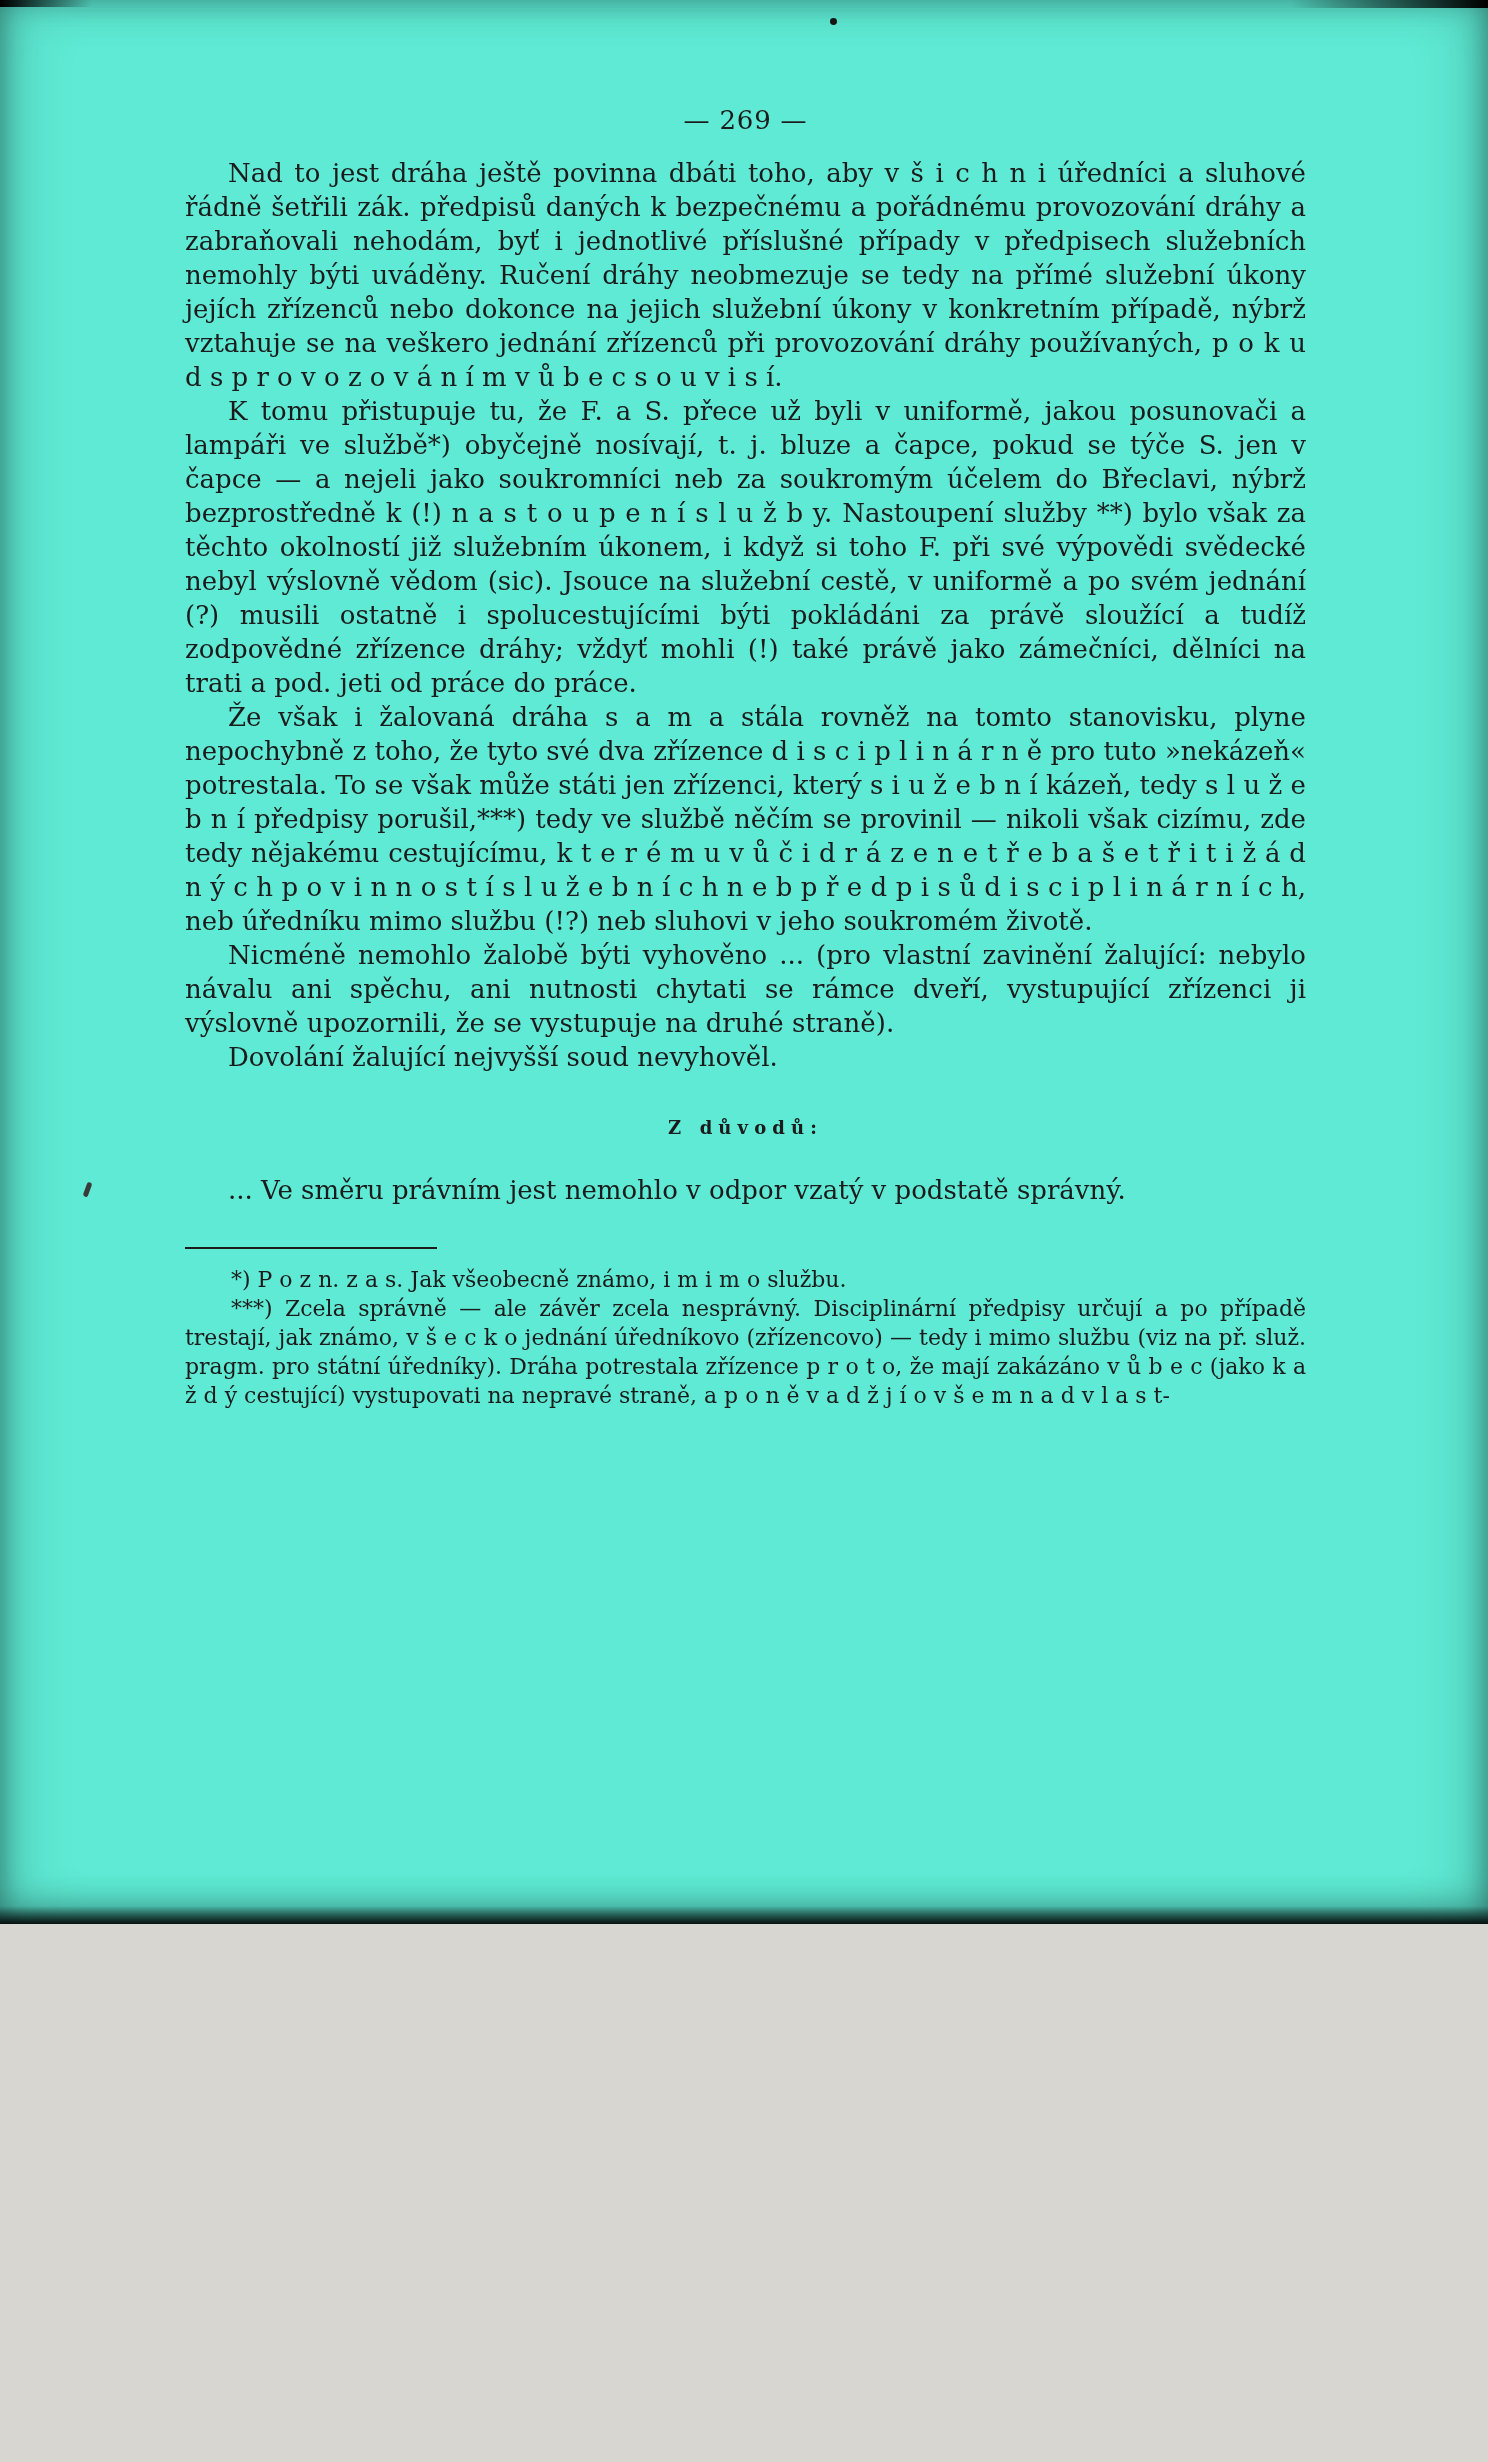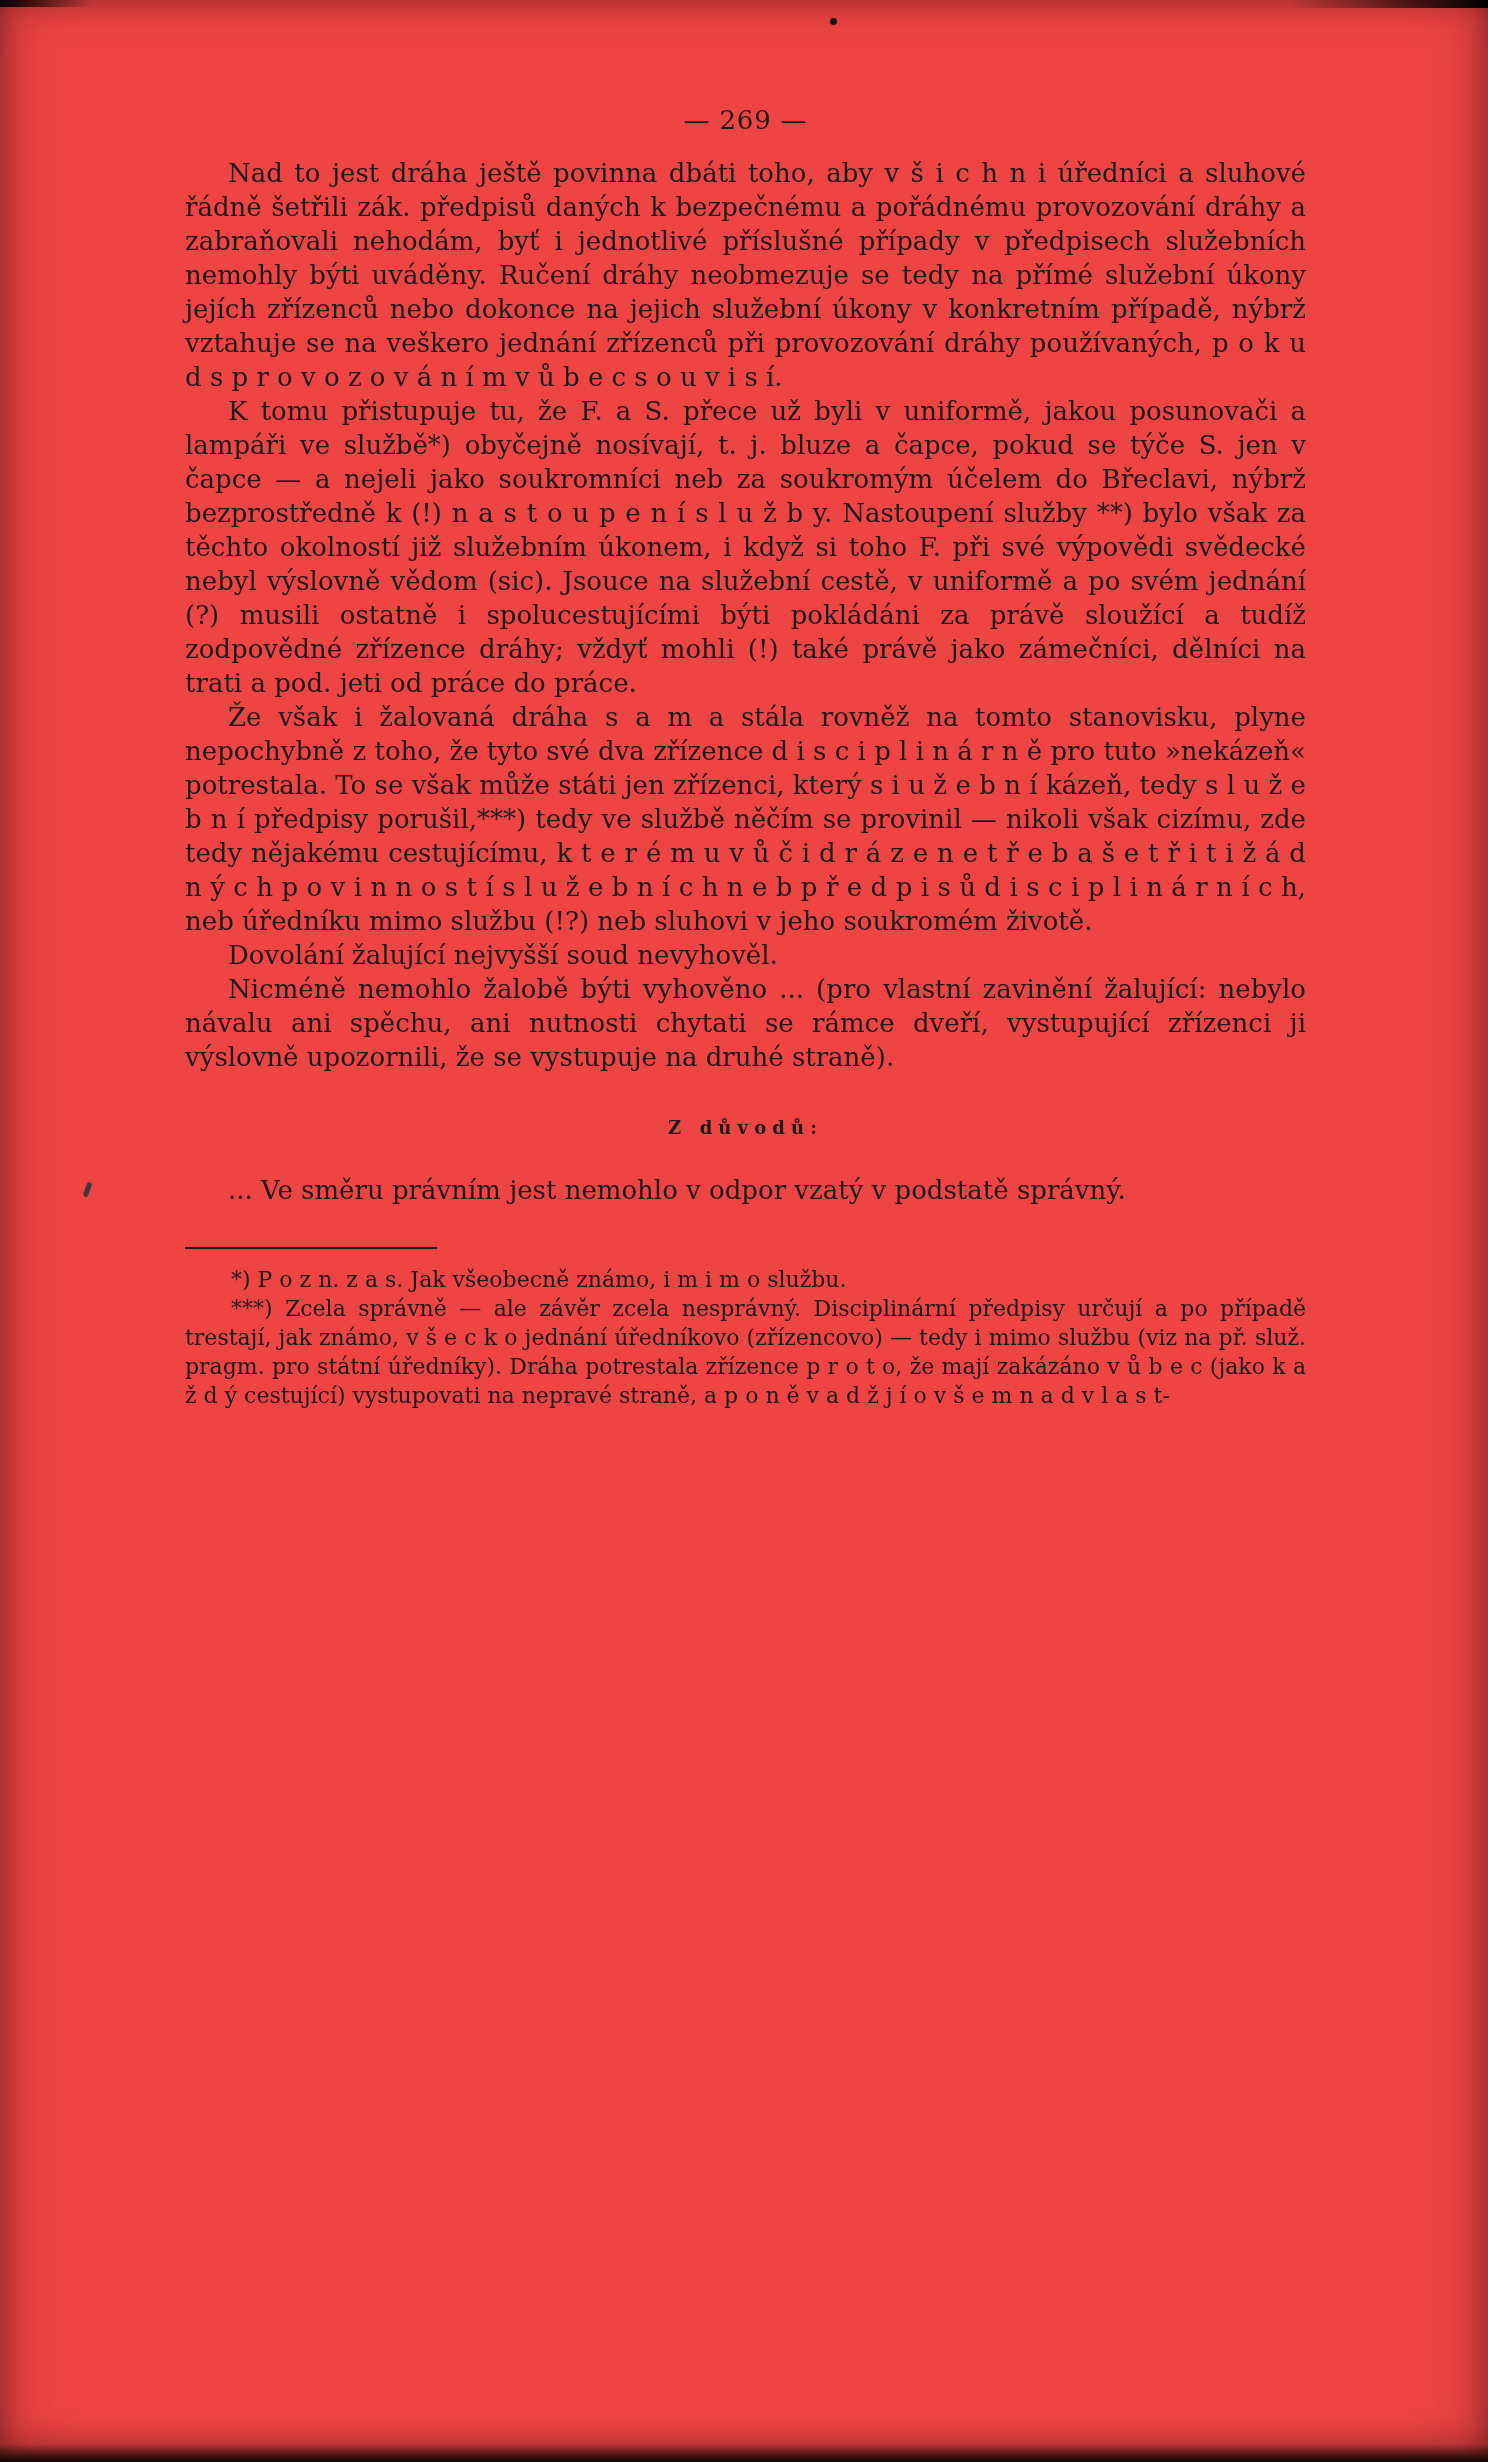--- a/index.html
+++ b/index.html
@@ -9,22 +9,22 @@
   }
   body {
     width: 1488px;
     height: 2462px;
     background: #d8d6d0;
     font-family: "DejaVu Serif", "Liberation Serif", serif;
   }
   .page {
     position: relative;
     width: 1488px;
-    height: 2462px;
-    background: #ef4444;
+    height: 1924px;
+    background: #5eead4;
     color: #1b1b1b;
     overflow: hidden;
     box-shadow:
       inset 0 -15.3px 34px rgba(0,0,0,0.35),
       inset 0 7.6px 21.4px rgba(0,0,0,0.12),
       inset 26px 0 53px rgba(0,0,0,0.10),
       inset -26px 0 53px rgba(0,0,0,0.10);
   }
   
   .edge-top-left {
@@ -108,22 +108,22 @@
   <div class="speck-dot"></div>
   <div class="speck-mark"></div>
 
   <div class="content">
 
     <div class="page-number">— 269 —</div>
 
     <p class="body-par">Nad to jest dráha ještě povinna dbáti toho, aby v š i c h n i úředníci a sluhové řádně šetřili zák. předpisů daných k bezpečnému a pořádnému provozování dráhy a zabraňovali nehodám, byť i jednotlivé příslušné případy v předpisech služebních nemohly býti uváděny. Ručení dráhy neobmezuje se tedy na přímé služební úkony jejích zřízenců nebo dokonce na jejich služební úkony v konkretním případě, nýbrž vztahuje se na veškero jednání zřízenců při provozování dráhy používaných, p o k u d  s  p r o v o z o v á n í m  v ů b e c  s o u v i s í.</p>
     <p class="body-par">K tomu přistupuje tu, že F. a S. přece už byli v uniformě, jakou posunovači a lampáři ve službě*) obyčejně nosívají, t. j. bluze a čapce, pokud se týče S. jen v čapce — a nejeli jako soukromníci neb za soukromým účelem do Břeclavi, nýbrž bezprostředně k (!) n a s t o u p e n í  s l u ž b y. Nastoupení služby **) bylo však za těchto okolností již služebním úkonem, i když si toho F. při své výpovědi svědecké nebyl výslovně vědom (sic). Jsouce na služební cestě, v uniformě a po svém jednání (?) musili ostatně i spolucestujícími býti pokládáni za právě sloužící a tudíž zodpovědné zřízence dráhy; vždyť mohli (!) také právě jako zámečníci, dělníci na trati a pod. jeti od práce do práce.</p>
     <p class="body-par">Že však i žalovaná dráha s a m a stála rovněž na tomto stanovisku, plyne nepochybně z toho, že tyto své dva zřízence d i s c i p l i n á r n ě pro tuto »nekázeň« potrestala. To se však může státi jen zřízenci, který s i u ž e b n í kázeň, tedy s l u ž e b n í předpisy porušil,***) tedy ve službě něčím se provinil — nikoli však cizímu, zde tedy nějakému cestujícímu, k t e r é m u  v ů č i  d r á z e  n e t ř e b a  š e t ř i t i  ž á d n ý c h  p o v i n n o s t í  s l u ž e b n í c h  n e b  p ř e d p i s ů  d i s c i p l i n á r n í c h, neb úředníku mimo službu (!?) neb sluhovi v jeho soukromém životě.</p>
+    <p class="body-par">Nicméně nemohlo žalobě býti vyhověno ... (pro vlastní zavinění žalující: nebylo návalu ani spěchu, ani nutnosti chytati se rámce dveří, vystupující zřízenci ji výslovně upozornili, že se vystupuje na druhé straně).</p>
     <p class="body-par">Dovolání žalující nejvyšší soud nevyhověl.</p>
-    <p class="body-par">Nicméně nemohlo žalobě býti vyhověno ... (pro vlastní zavinění žalující: nebylo návalu ani spěchu, ani nutnosti chytati se rámce dveří, vystupující zřízenci ji výslovně upozornili, že se vystupuje na druhé straně).</p>
 
     <h2 class="section-heading">Z důvodů:</h2>
 
     <p class="body-par">... Ve směru právním jest nemohlo v odpor vzatý v podstatě správný.</p>
 
     <div class="footnotes">
       <div class="footnote-rule"></div>
       <p class="footnote">*) P o z n.  z a s.  Jak všeobecně známo, i  m i m o  službu.</p>
       <p class="footnote">***) Zcela správně — ale závěr zcela nesprávný. Disciplinární předpisy určují a po případě trestají, jak známo, v š e c k o jednání úředníkovo (zřízencovo) — tedy i mimo službu (viz na př. služ. pragm. pro státní úředníky). Dráha potrestala zřízence p r o t o, že mají zakázáno v ů b e c (jako k a ž d ý cestující) vystupovati na nepravé straně, a p o n ě v a d ž  j í  o v š e m  n a d  v l a s t-</p>
     </div>

